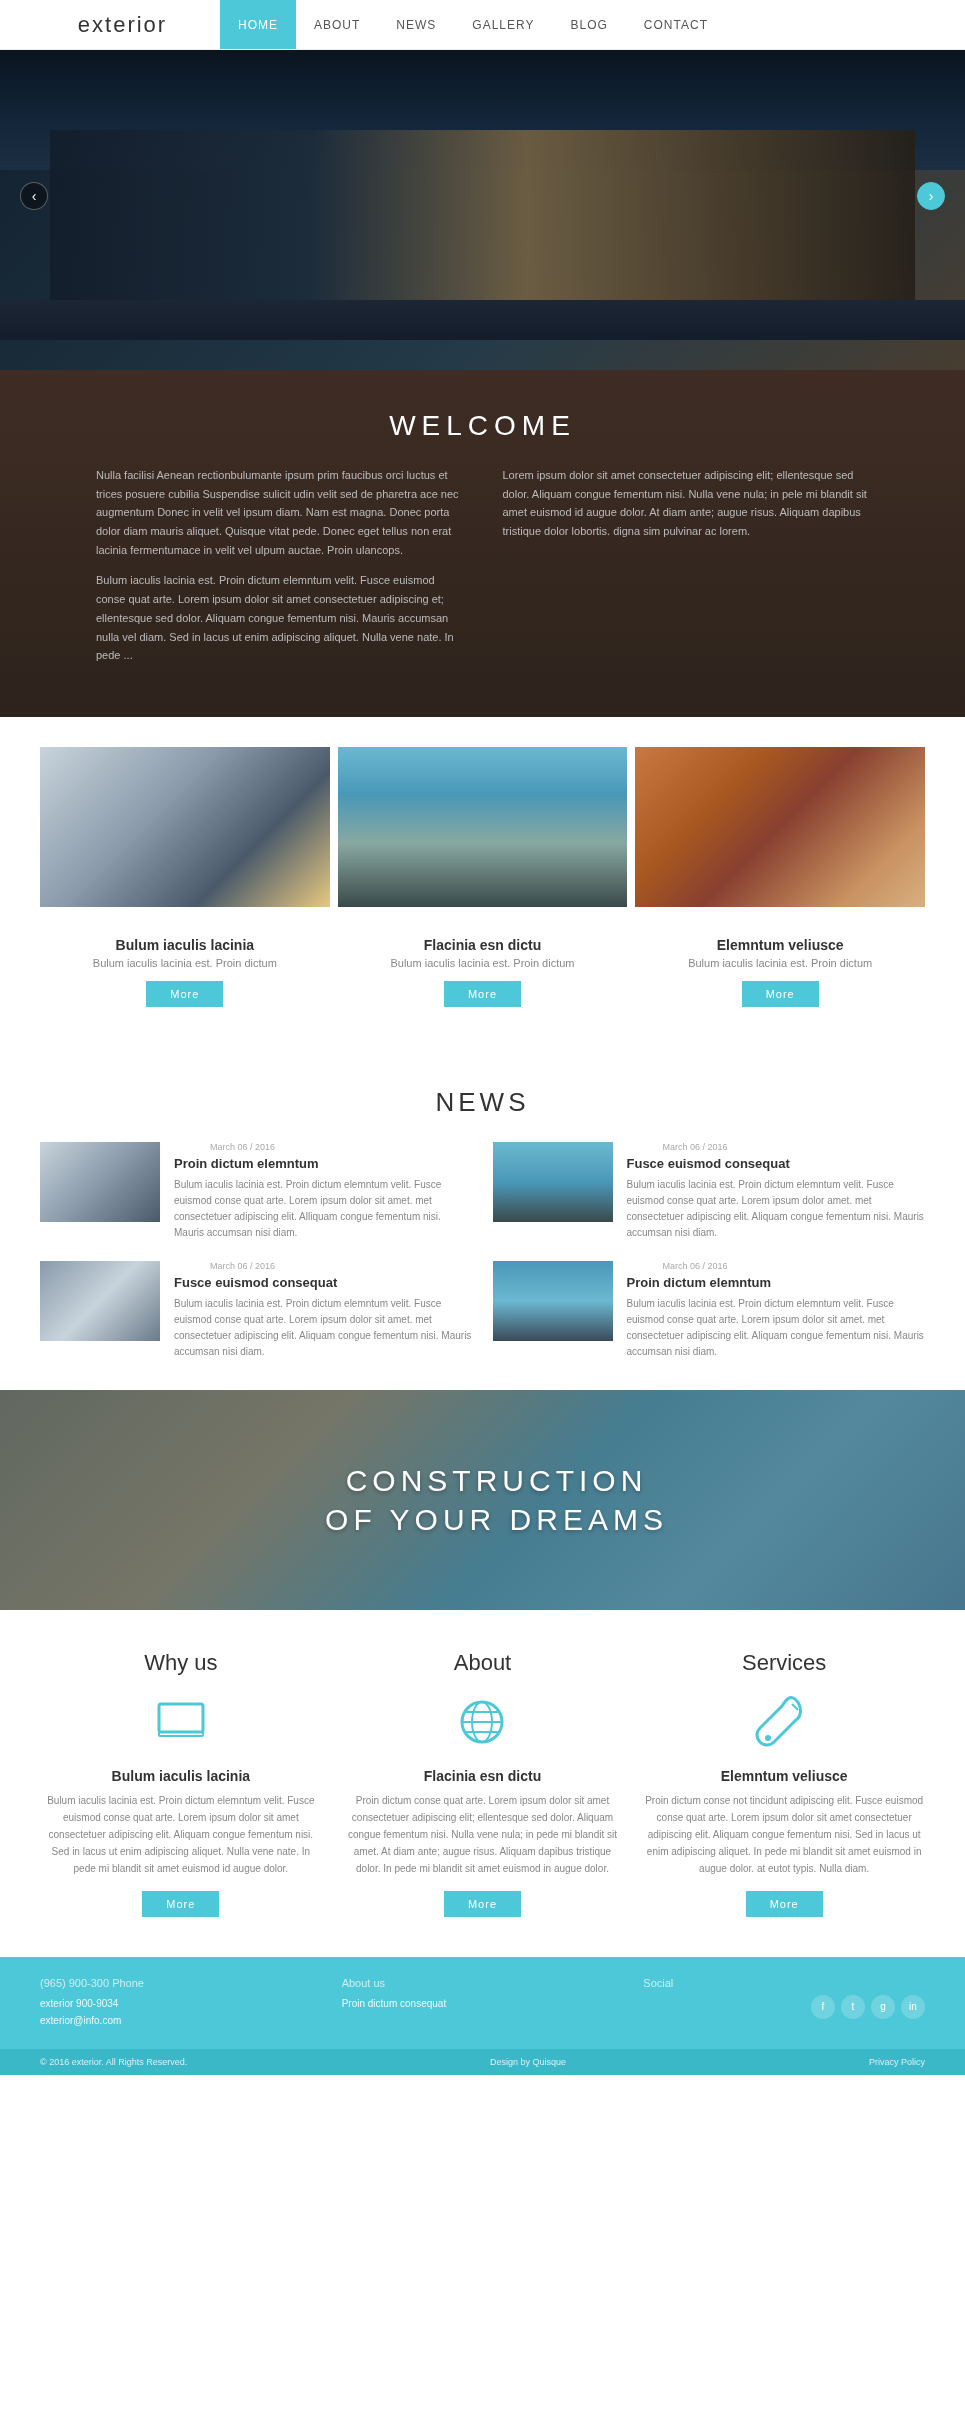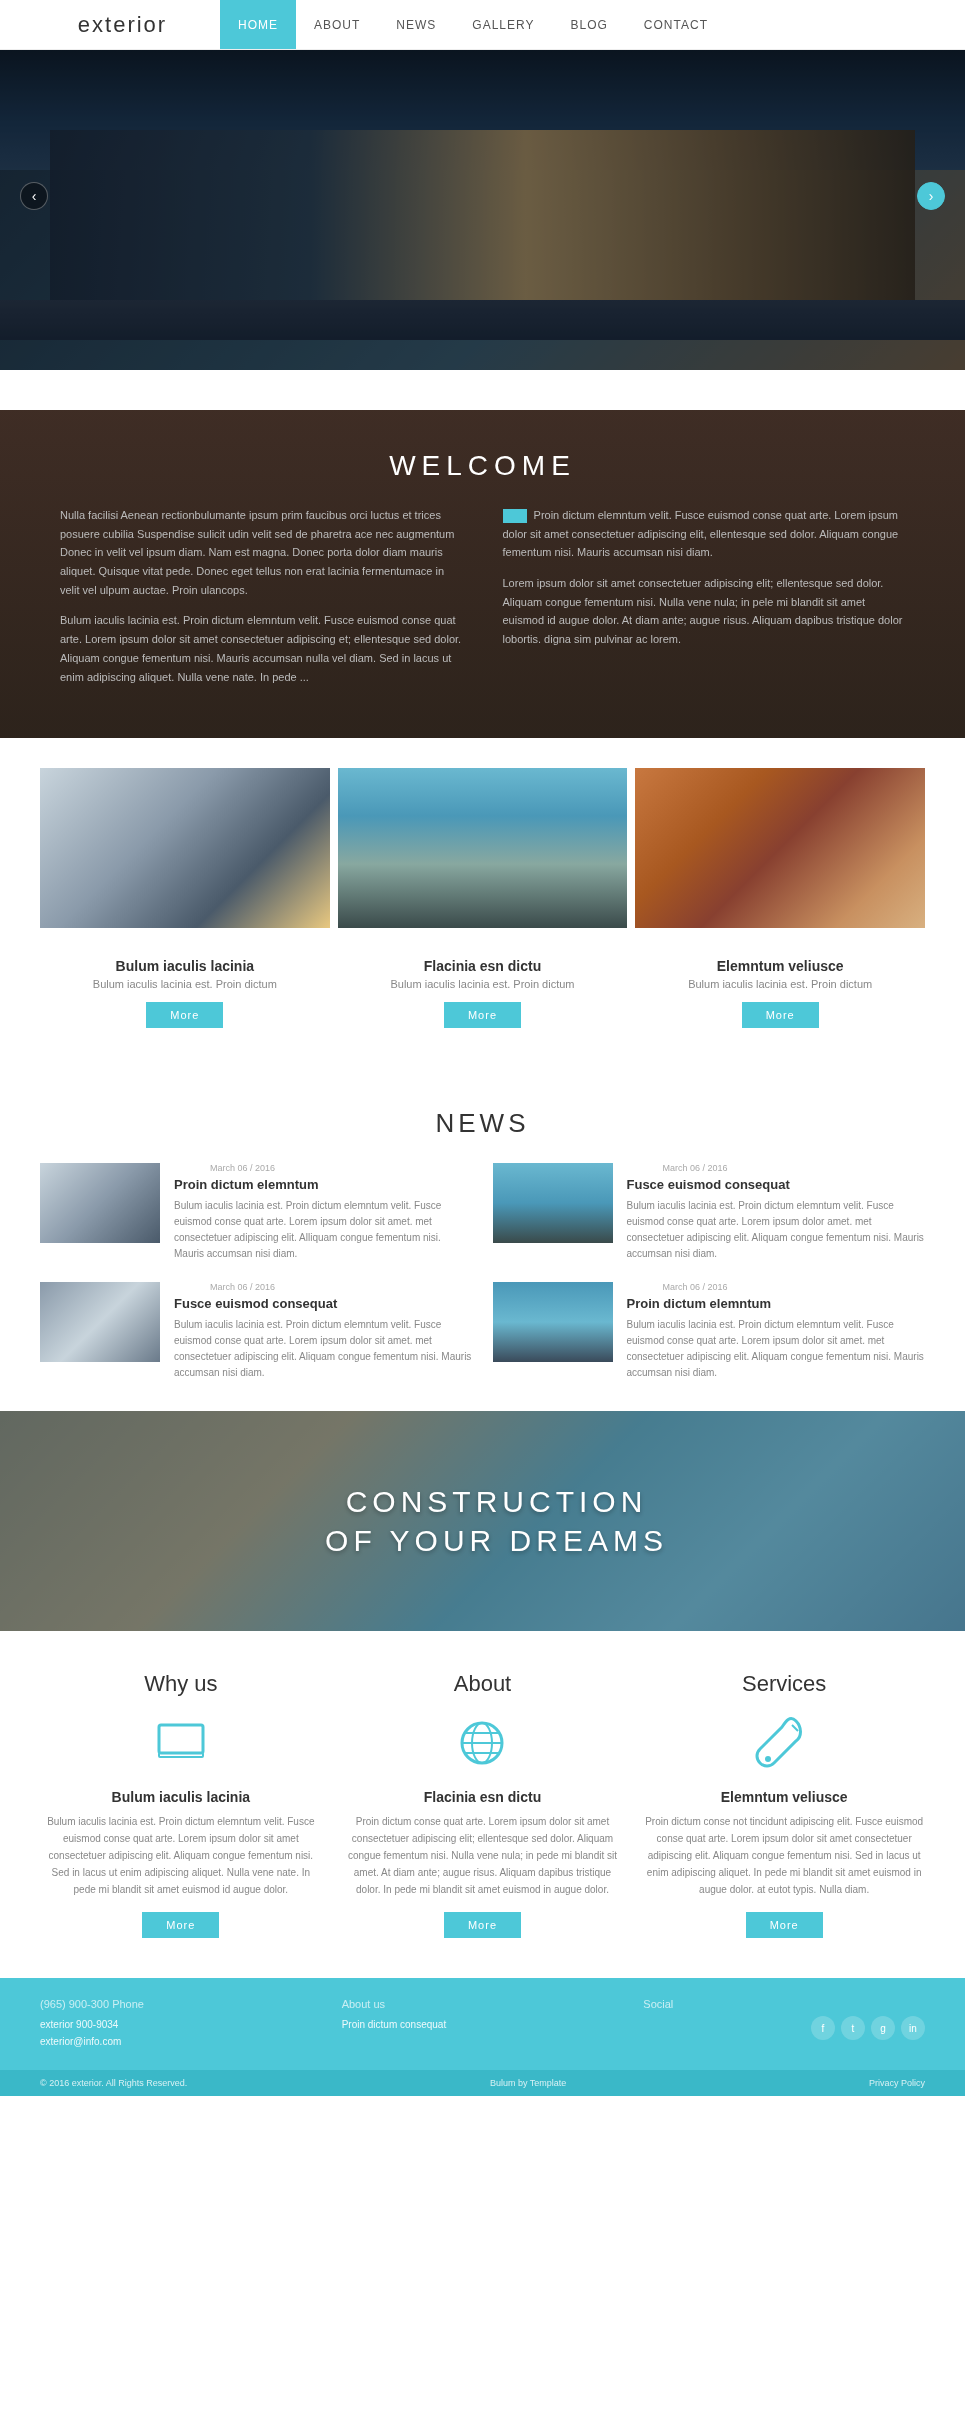--- a/index.html
+++ b/index.html
@@ -99,23 +99,22 @@
       cursor: pointer;
       color: #fff;
       font-size: 14px;
     }
     .arrow-btn.next { background: #4dc8d8; border-color: #4dc8d8; }
 
     
     .welcome-section {
       background: linear-gradient(to bottom, rgba(60,40,30,0.85) 0%, rgba(40,30,25,0.9) 100%);
       position: relative;
-      padding: 40px 60px;
+      padding: 40px 96px;
       color: #ddd;
-      margin-top: 40px;
     }
     .welcome-bg {
       position: absolute;
       inset: 0;
       background: linear-gradient(to bottom, #3a2820 0%, #2a2018 100%);
       opacity: 0.85;
     }
     .welcome-content { position: relative; z-index: 1; }
     .welcome-title {
       text-align: center;
@@ -404,24 +403,20 @@
 <div class="welcome-section">
   <div class="welcome-bg"></div>
   <div class="welcome-content">
     <h2 class="welcome-title">WELCOME</h2>
     <div class="welcome-cols">
       <div class="welcome-col">
         <p>Nulla facilisi Aenean rectionbulumante ipsum prim faucibus orci luctus et trices posuere cubilia Suspendise sulicit udin velit sed de pharetra ace nec augmentum Donec in velit vel ipsum diam. Nam est magna. Donec porta dolor diam mauris aliquet. Quisque vitat pede. Donec eget tellus non erat lacinia fermentumace in velit vel ulpum auctae. Proin ulancops.</p>
         <p>Bulum iaculis lacinia est. Proin dictum elemntum velit. Fusce euismod conse quat arte. Lorem ipsum dolor sit amet consectetuer adipiscing et; ellentesque sed dolor. Aliquam congue fementum nisi. Mauris accumsan nulla vel diam. Sed in lacus ut enim adipiscing aliquet. Nulla vene nate. In pede ...</p>
       </div>
       <div class="welcome-col">
-        <p>
-          <span class="welcome-highlight"></span>
-          <span>Proin dictum elemntum velit. Fusce euismod conse quat arte. Lorem ipsum dolor sit amet consectetuer adipiscing elit, ellentesque sed dolor. Aliquam congue fementum nisi. Mauris accumsan nisi diam.</span>
-        </p>
         <p>Lorem ipsum dolor sit amet consectetuer adipiscing elit; ellentesque sed dolor. Aliquam congue fementum nisi. Nulla vene nula; in pele mi blandit sit amet euismod id augue dolor. At diam ante; augue risus. Aliquam dapibus tristique dolor lobortis. digna sim pulvinar ac lorem.</p>
       </div>
     </div>
   </div>
 </div>
 
 <div class="gallery-section">
   <div class="gallery-grid">
     <div class="gallery-img">
       <div class="gallery-img-inner img-1"></div>
@@ -555,15 +550,15 @@
     <div class="footer-social">
       <div class="social-icon">f</div>
         <div class="social-icon">t</div>
         <div class="social-icon">g</div>
         <div class="social-icon">in</div>
     </div>
   </div>
 </footer>
 <div class="footer-bottom">
   <span class="footer-copyright">© 2016 exterior. All Rights Reserved.</span>
-  <span class="footer-copyright">Bulum by Template</span>
+  <span class="footer-copyright">Design by Quisque</span>
   <span class="footer-copyright">Privacy Policy</span>
 </div>
 
 </body></html>

